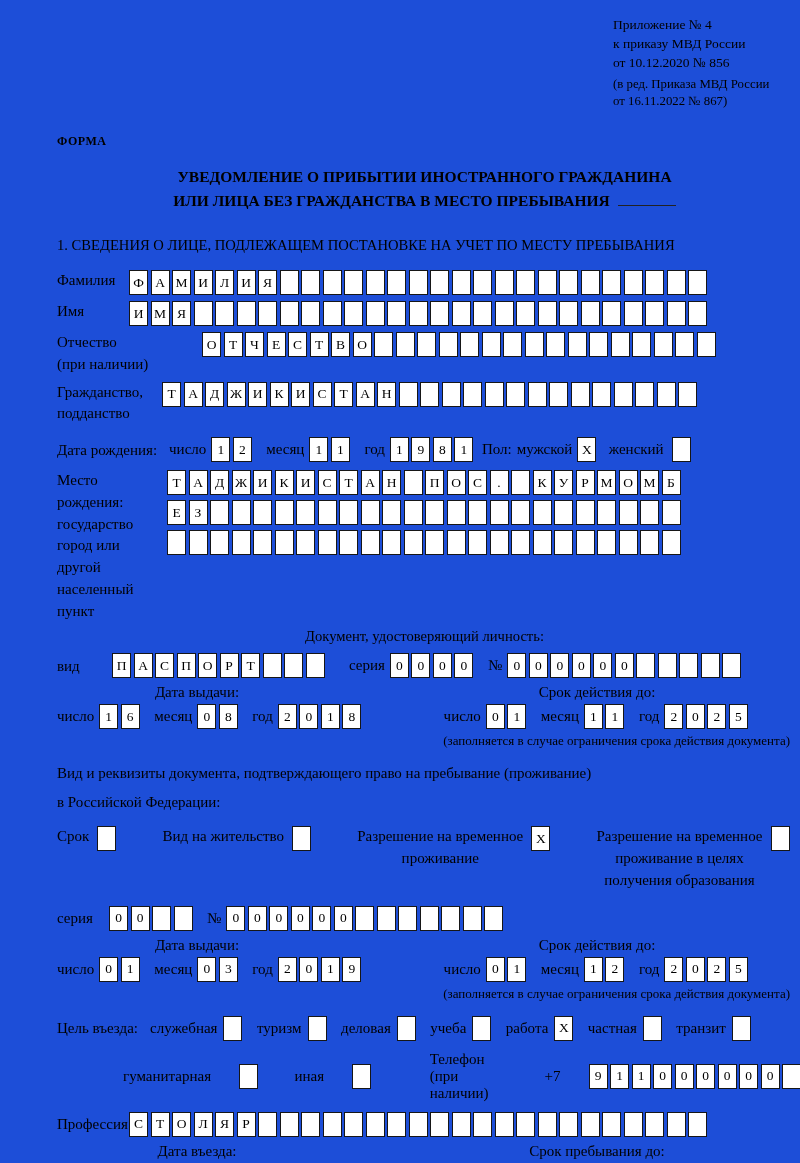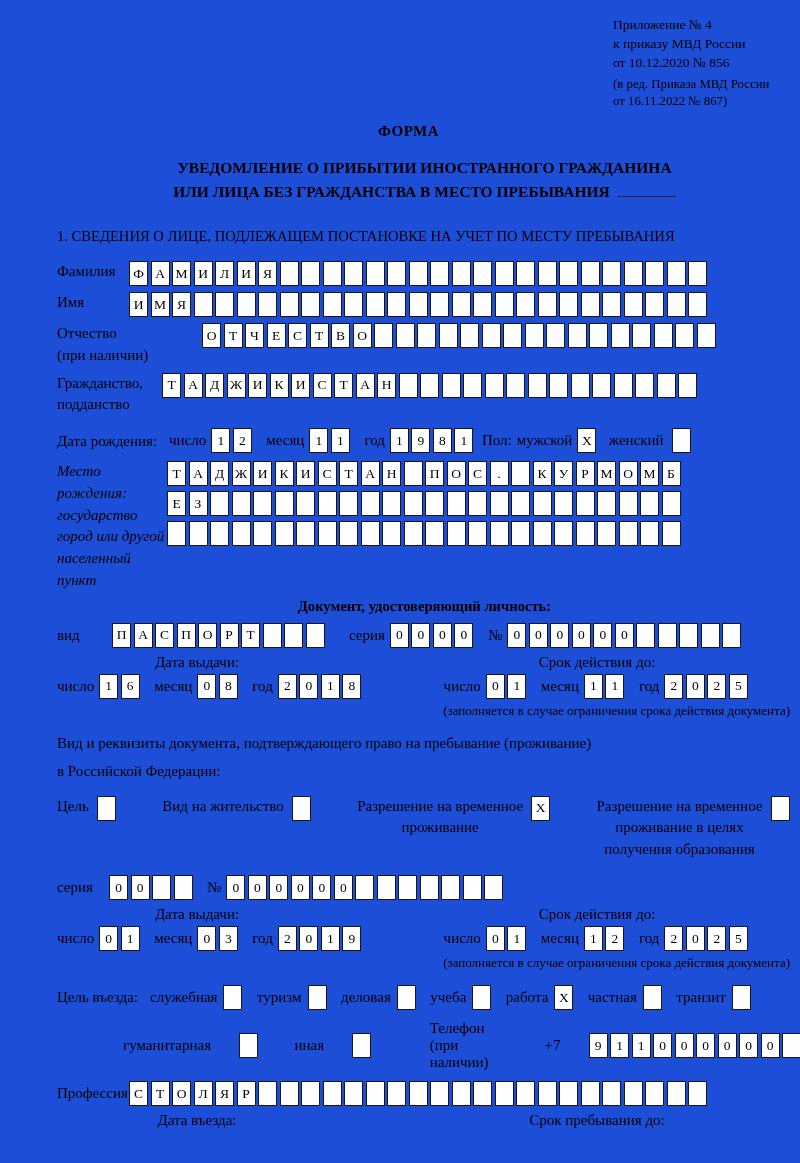--- a/index.html
+++ b/index.html
@@ -5,47 +5,47 @@
   html,body{margin:0;padding:0;background:#fff;}
   .page{
     width:800px;height:1163px;box-sizing:border-box;overflow:hidden;
     padding:16px 8px 10px 57px;position:relative;color:#000;
     font-family:"Liberation Serif","DejaVu Serif",serif;font-size:15px;
     background:#1d4ed8;
   }
   
   .appendix{margin-left:556px;font-size:13.5px;line-height:1.4;}
   .revision{margin-left:556px;font-size:12.8px;line-height:1.35;margin-top:3px;}
-  .forma{text-align:center;padding-right:32px;font-weight:bold;font-size:15px;margin-top:13px;letter-spacing:.5px;}
+  .forma{text-align:left;padding-right:32px;font-weight:bold;font-size:12px;margin-top:24px;letter-spacing:.5px;}
   
   .title{margin-top:16px;text-align:center;font-weight:bold;font-size:15.5px;line-height:1.55;}
   .blank-line{display:inline-block;width:58px;border-bottom:1.7px solid #222;height:12px;margin-left:8px;}
   .sec-head{margin-top:24px;margin-bottom:16px;font-weight:normal;font-size:14.6px;}
   
   .frow{display:flex;align-items:flex-start;margin-bottom:6px;}
   .lbl{flex:0 0 auto;line-height:1.35;}
   .lbl2{line-height:1.45;}
   .cells{display:flex;flex-wrap:nowrap;}
   .cell{
     flex:0 0 auto;width:17px;height:23px;border:1.6px solid #161616;margin-right:2.5px;
     display:flex;align-items:center;justify-content:center;
     font-size:13.5px;line-height:1;background:#fff;
   }
-  .w72{width:72px;}  .w105{width:105px;} .w145{width:145px;} .w110{width:110px;font-style:italic;}
+  .w72{width:72px;}  .w105{width:105px;} .w145{width:145px;} .w110{width:110px;}
   .stack{display:flex;flex-direction:column;gap:5px;}
   .mini{margin:0 5px 0 12px;}
   .mini-first{margin:0 5px 0 0;}
   
   .dgroup{display:flex;align-items:center;}
   .dates-block{display:flex;margin-top:1px;}
   .dcol-left{width:345px;}
   .dcol-right{flex:1;}
   .dtitle{text-align:center;margin-bottom:3px;}
   .small-note{font-size:13px;text-align:right;margin-top:4px;padding-right:2px;}
-  .center-bold{font-weight:bold;text-align:center;font-size:14.6px;margin:6px 0 8px 0;}
+  .center-bold{font-weight:normal;text-align:center;font-size:14.6px;margin:6px 0 8px 0;}
   .rvp-row{display:flex;justify-content:space-between;align-items:flex-start;margin-top:10px;}
   .rvp-item{display:flex;align-items:flex-start;gap:8px;}
   .rvp-text{text-align:center;line-height:1.45;}
   .purpose-row{display:flex;align-items:center;gap:6px;margin-top:14px;flex-wrap:nowrap;}
   .purpose-row .opt-label{margin-left:6px;}
   .gap20{width:14px;}
   .intro{line-height:1.9;margin-top:10px;}
 </style>
 </head>
 <body>
@@ -409,21 +409,21 @@
     </div>
   </div>
 
   <div class="intro">
     <div>Вид и реквизиты документа, подтверждающего право на пребывание (проживание)</div>
     <div>в Российской Федерации:</div>
   </div>
 
   <div class="rvp-row">
     <div class="rvp-item">
-      <span class="rvp-text">Цель</span>
+      <span class="rvp-text">Срок</span>
       <span class="cells">
           <span class="cell"></span>
         </span>
     </div>
     <div class="rvp-item">
       <span class="rvp-text">Вид на жительство</span>
       <span class="cells">
           <span class="cell"></span>
         </span>
     </div>

